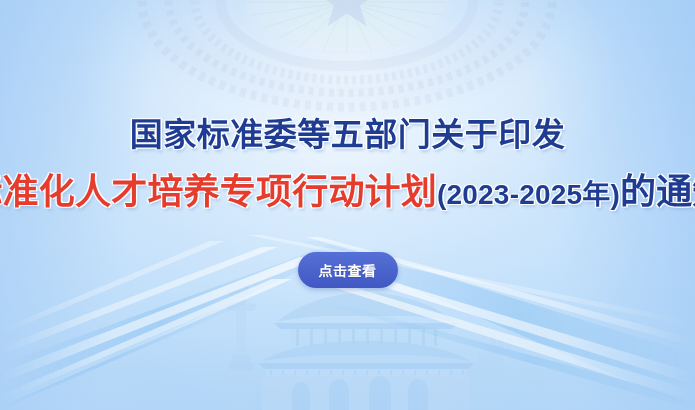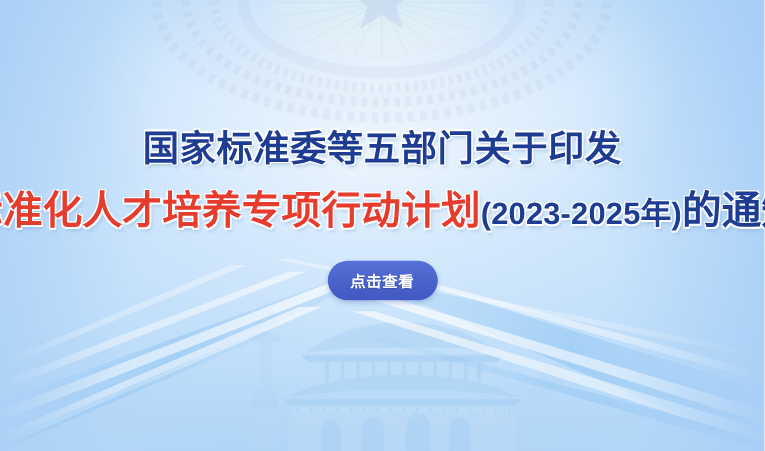--- a/index.html
+++ b/index.html
@@ -124,21 +124,21 @@
       -1.2px -1.2px 0 rgba(255,255,255,.8),
        1.4px -1.2px 0 rgba(255,255,255,.8),
       -1.2px 1.4px 0 rgba(255,255,255,.8),
        2px 3px 3px rgba(110,150,200,.32);
   }
   .seg-red  { color: #e53c2e; }
   .seg-blue { color: #1f3c93; }
   .seg-years { font-size: 28px; }
 
   .cta {
-    margin-top: 27px;
+    margin-top: 42px;
     display: inline-flex;
     align-items: center;
     justify-content: center;
     width: 100px;
     height: 36px;
     border: none;
     border-radius: 18px;
     background: linear-gradient(180deg, #5570d6 0%, #4a63cb 55%, #4258c4 100%);
     color: #ffffff;
     font-family: Liberation Serif, serif;

